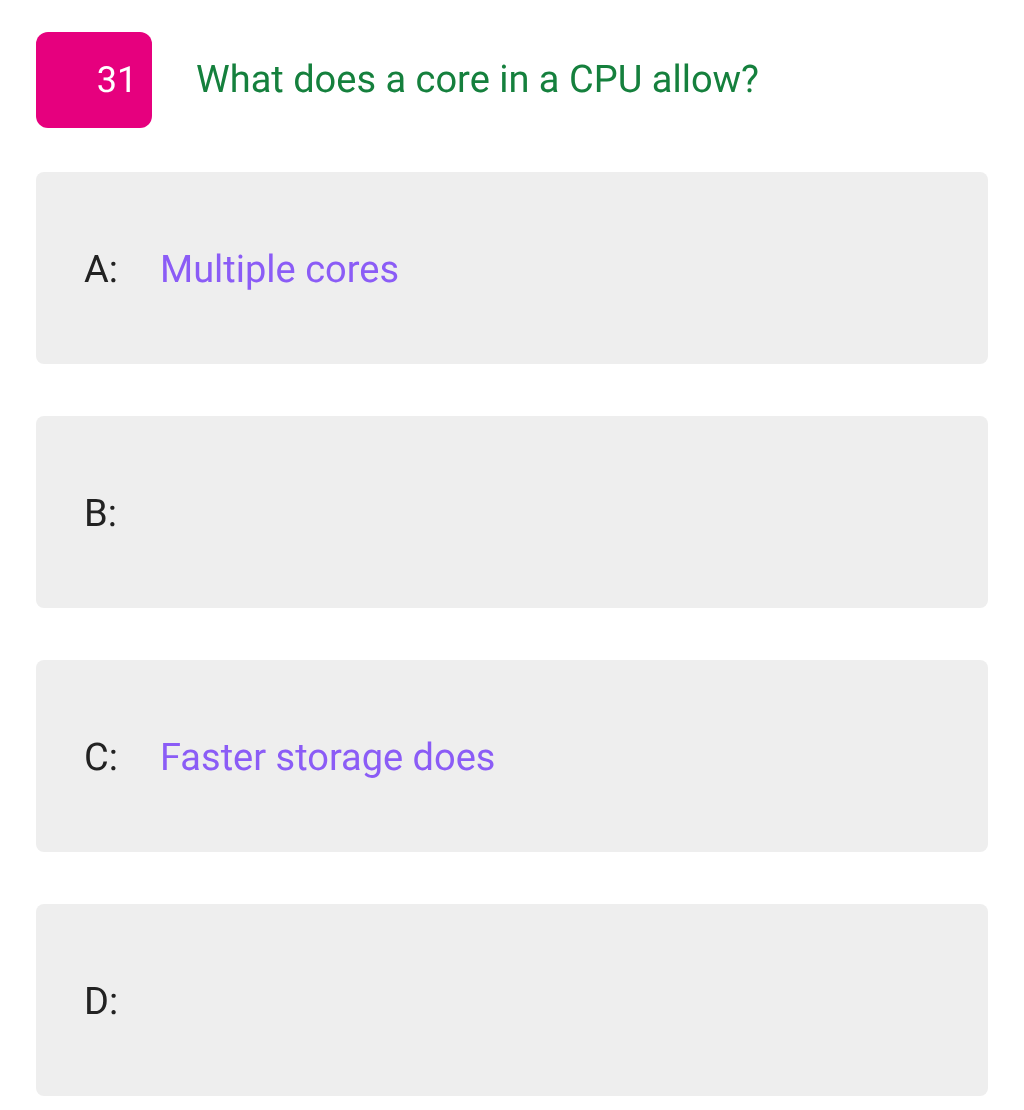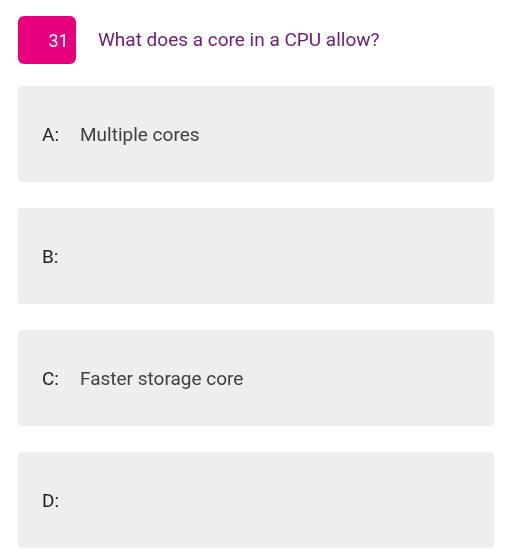--- a/index.html
+++ b/index.html
@@ -32,21 +32,21 @@
       display: flex;
       align-items: center;
       justify-content: center;
       font-size: 18px;
       font-weight: 400;
       flex-shrink: 0;
       padding-left: 23px;
     }
     .question-text {
       font-size: 19px;
-      color: #701a75;
+      color: #15803d;
       font-weight: 400;
       line-height: 1.4;
     }
     .answers {
       display: flex;
       flex-direction: column;
       gap: 26px;
     }
     .answer-option {
       background: #eeeeee;
@@ -60,21 +60,21 @@
     }
     .answer-letter {
       font-size: 19px;
       color: #222;
       font-weight: 400;
       flex-shrink: 0;
       min-width: 20px;
     }
     .answer-text {
       font-size: 19px;
-      color: #404040;
+      color: #8b5cf6;
       font-weight: 400;
     }
   </style>
 </head>
 <body>
 
 <div class="container">
   <div class="question-header">
     <div class="question-number">31</div>
     <div class="question-text">What does a core in a CPU allow?</div>
@@ -83,19 +83,19 @@
   <div class="answers">
     <div class="answer-option">
       <span class="answer-letter">A:</span>
       <span class="answer-text">Multiple cores</span>
     </div>
     <div class="answer-option">
       <span class="answer-letter">B:</span>
     </div>
     <div class="answer-option">
       <span class="answer-letter">C:</span>
-      <span class="answer-text">Faster storage core</span>
+      <span class="answer-text">Faster storage does</span>
     </div>
     <div class="answer-option">
       <span class="answer-letter">D:</span>
     </div>
   </div>
 </div>
 
 </body></html>

